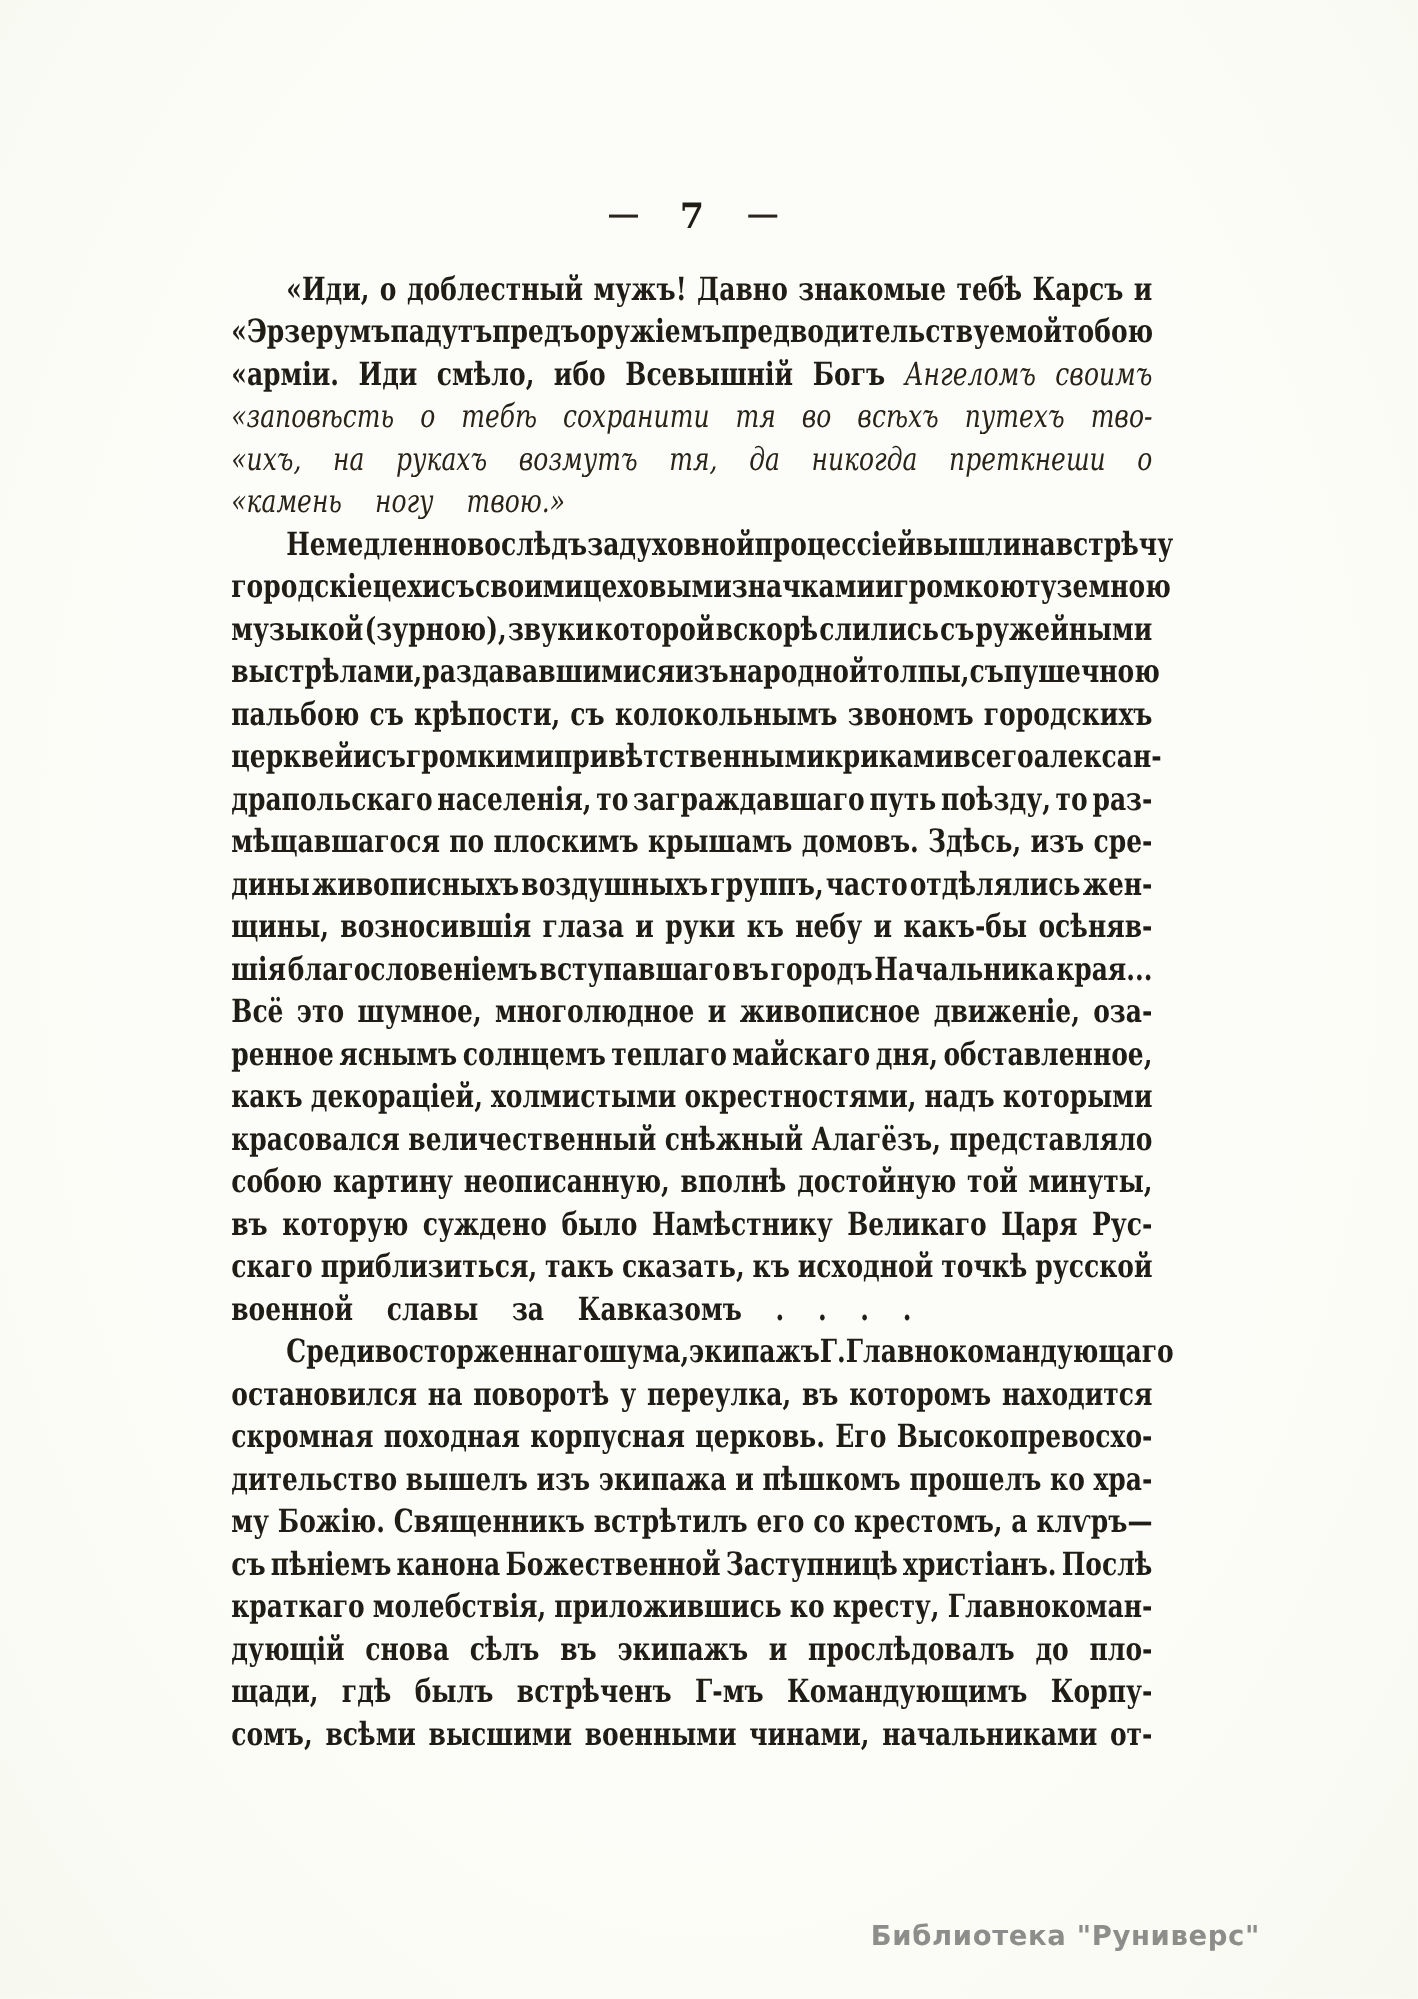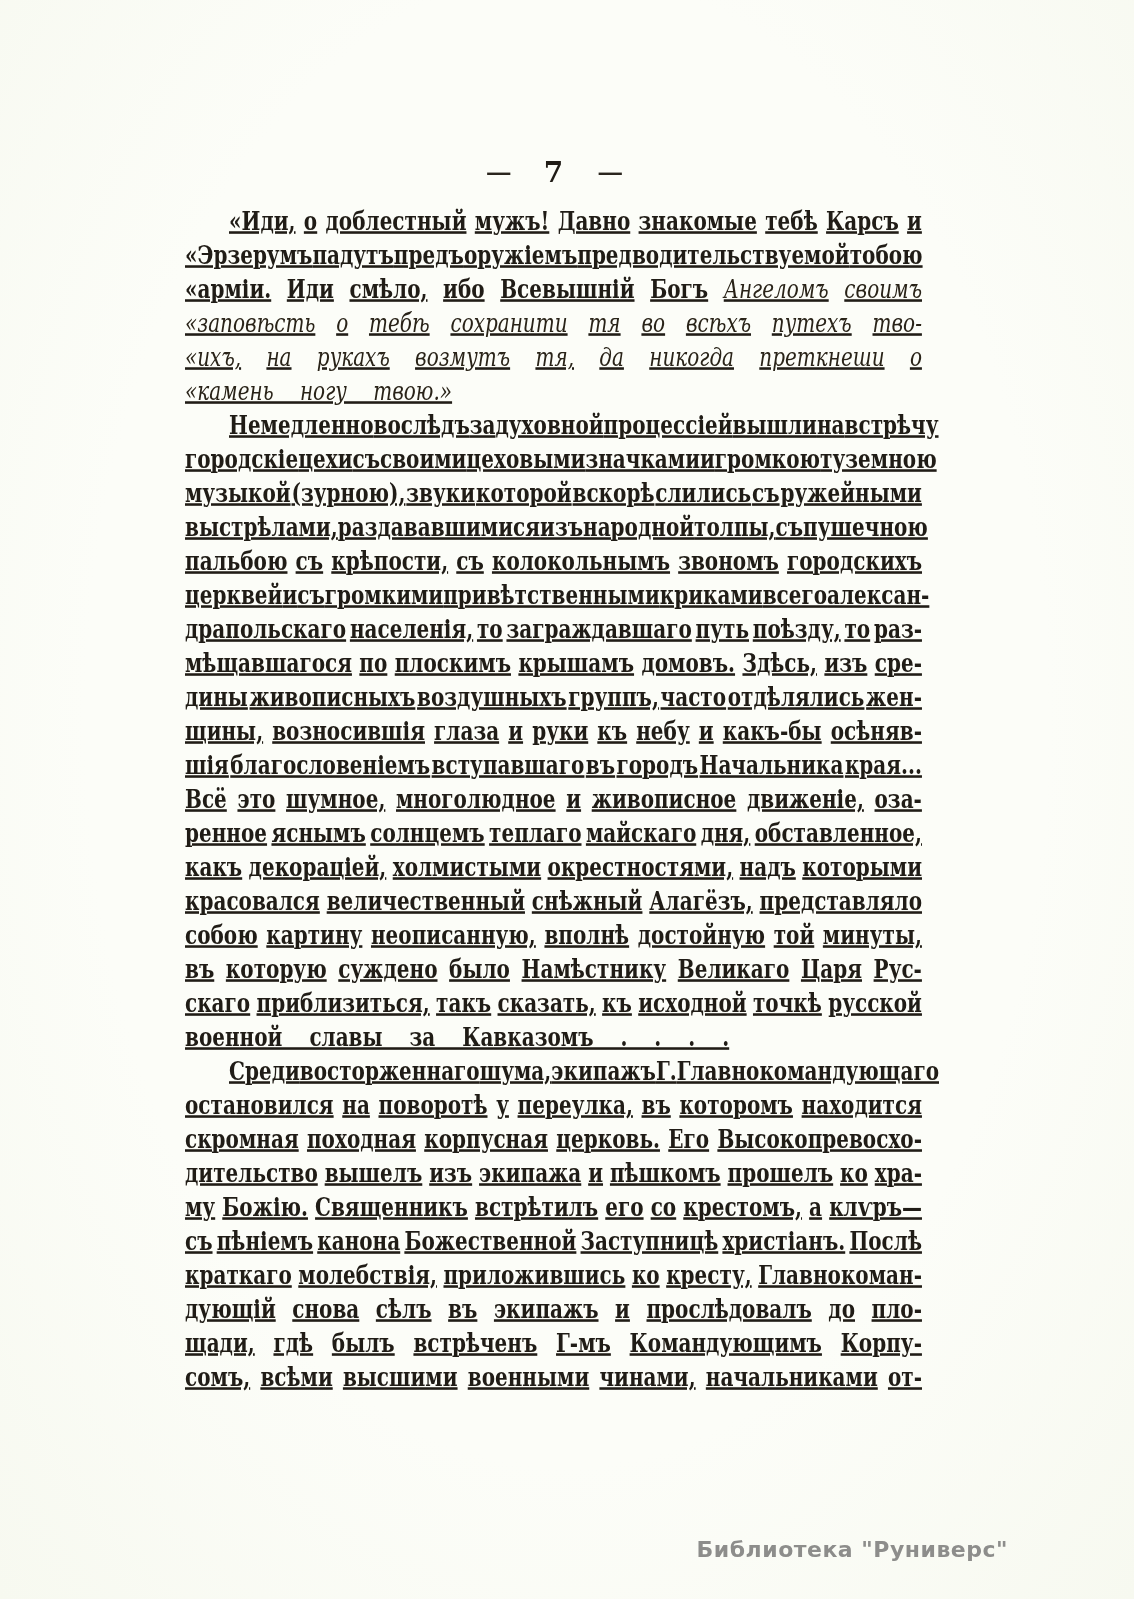--- a/index.html
+++ b/index.html
@@ -39,23 +39,22 @@
     transform: scaleY(0.8);
     color: #2a251e;
   }
   .page-header .num {
     font-size: 28px;
   }
   
   .text-block {
     position: absolute;
     left: 185px;
-    top: 204px;
+    top: 214px;
     width: 737px;
-    text-decoration: underline;
   }
   .line {
     height: 34px;
     line-height: 34px;
     font-size: 20px;
     font-weight: bold;
     transform: scaleY(1.28);
     transform-origin: 50% 50%;
     white-space: nowrap;
   }

